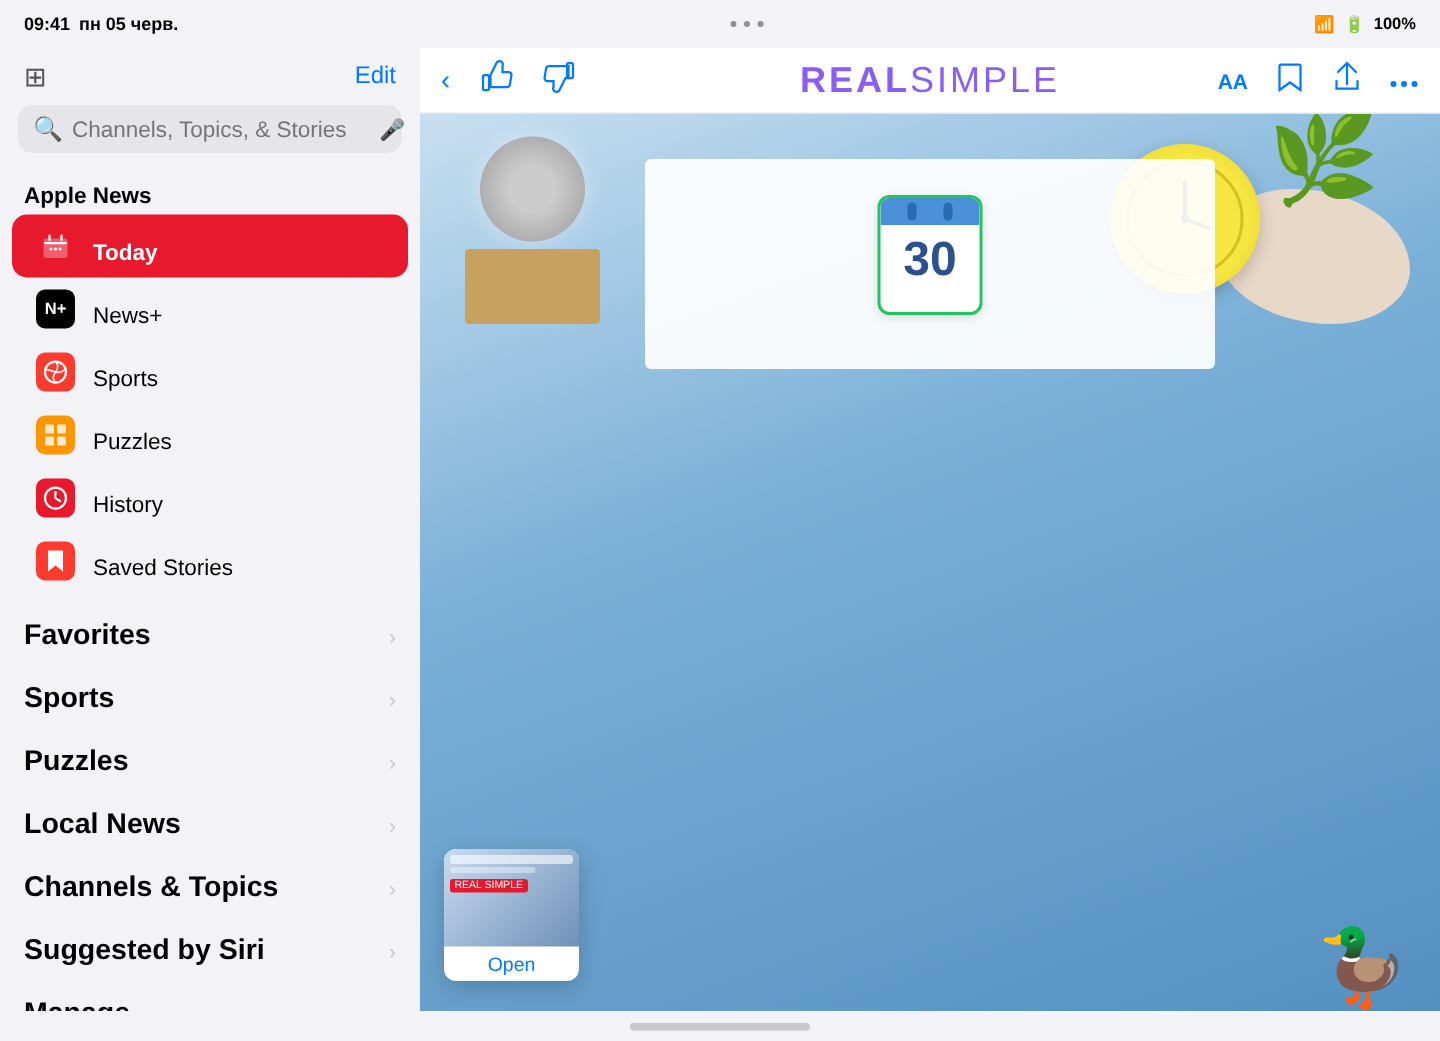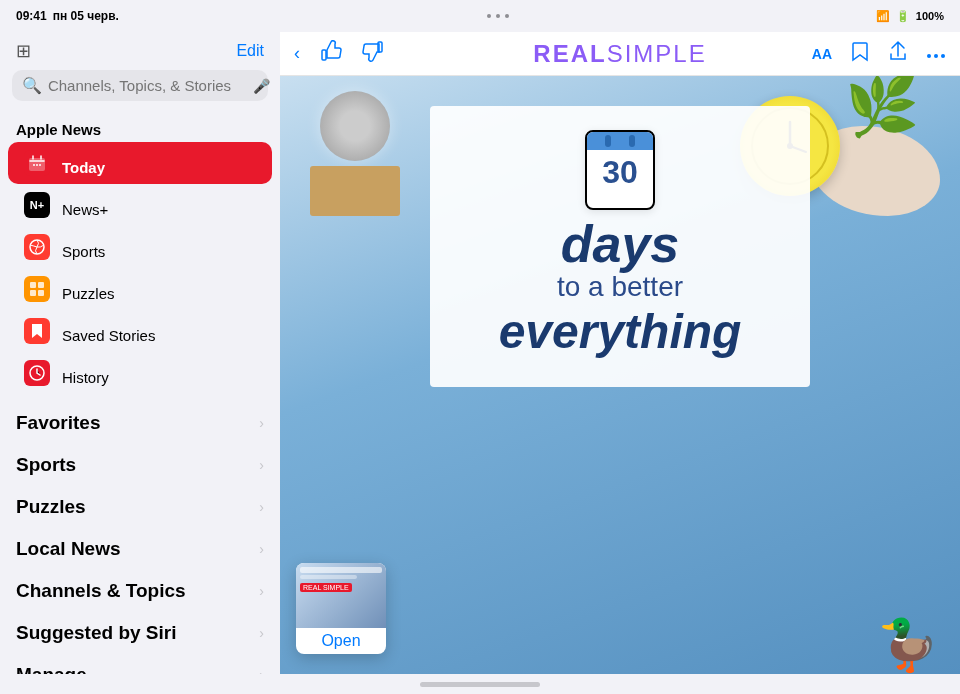--- a/index.html
+++ b/index.html
@@ -297,21 +297,21 @@
       display: flex;
       flex-direction: column;
       align-items: center;
     }
 
     .calendar-icon {
       width: 70px;
       height: 80px;
       background: #fff;
       border-radius: 8px;
-      border: 2px solid #000000;
+      border: 2px solid #22c55e;
       display: flex;
       flex-direction: column;
       align-items: center;
       overflow: hidden;
       box-shadow: 0 2px 8px rgba(0,0,0,0.1);
       margin-bottom: 8px;
     }
 
     .cal-top {
       width: 100%;
@@ -388,21 +388,21 @@
       justify-content: center;
       font-size: 10px;
       color: #fff;
     }
 
     .open-card-btn {
       width: 100%;
       background: none;
       border: none;
       padding: 4px 0;
-      font-size: 16px;
+      font-size: 13px;
       color: #007AFF;
       font-weight: 500;
       cursor: pointer;
       text-align: center;
     }
 
     
     .home-indicator {
       height: 20px;
       background: #f2f2f7;
@@ -504,36 +504,36 @@
           <rect x="2" y="2" width="6" height="6" rx="1" fill="white" opacity="0.8"></rect>
           <rect x="10" y="2" width="6" height="6" rx="1" fill="white" opacity="0.8"></rect>
           <rect x="2" y="10" width="6" height="6" rx="1" fill="white" opacity="0.8"></rect>
           <rect x="10" y="10" width="6" height="6" rx="1" fill="white" opacity="0.8"></rect>
         </svg>
       </div>
       <span class="nav-label">Puzzles</span>
     </div>
 
     <div class="nav-item">
-      <div class="nav-icon" style="background:#ff3b30;">
-        <svg width="14" height="18" viewBox="0 0 14 18" xmlns="http://www.w3.org/2000/svg">
-          <path d="M2 2h10v14l-5-4-5 4V2z" fill="white"></path>
-        </svg>
-      </div>
-      <span class="nav-label">Saved Stories</span>
-    </div>
-
-    <div class="nav-item">
       <div class="nav-icon" style="background:#e8192c;">
         <svg width="18" height="18" viewBox="0 0 18 18" xmlns="http://www.w3.org/2000/svg">
           <circle cx="9" cy="9" r="7" fill="none" stroke="white" stroke-width="1.5"></circle>
           <path d="M9 5v4l3 2" stroke="white" stroke-width="1.5" stroke-linecap="round"></path>
         </svg>
       </div>
       <span class="nav-label">History</span>
+    </div>
+
+    <div class="nav-item">
+      <div class="nav-icon" style="background:#ff3b30;">
+        <svg width="14" height="18" viewBox="0 0 14 18" xmlns="http://www.w3.org/2000/svg">
+          <path d="M2 2h10v14l-5-4-5 4V2z" fill="white"></path>
+        </svg>
+      </div>
+      <span class="nav-label">Saved Stories</span>
     </div>
 
     <div class="section-group">
 
       <div class="section-row">
         <span class="section-row-label">Favorites</span>
         <span class="chevron">›</span>
       </div>
 
       <div class="section-row">
@@ -639,25 +639,20 @@
         <div class="article-card">
 
           <div class="calendar-icon">
             <div class="cal-top">
               <div class="cal-ring cal-ring-left"></div>
               <div class="cal-ring cal-ring-right"></div>
             </div>
             <div class="cal-number">30</div>
           </div>
 
-          <div class="article-headline">
-            <div class="headline-days">days</div>
-            <div class="headline-sub">to a better</div>
-            <div class="headline-everything">everything</div>
-          </div>
         </div>
 
         <div class="open-card">
           <div class="open-card-img">
             <div style="width:100%; height:100%; background:linear-gradient(135deg,#c8dcf0,#7090b8); display:flex; flex-direction:column; justify-content:flex-start; padding:4px; gap:2px;">
               <div style="background:rgba(255,255,255,0.6); height:6px; border-radius:2px;"></div>
               <div style="background:rgba(255,255,255,0.4); height:4px; border-radius:2px; width:70%;"></div>
               <div style="background:#e8192c; color:white; font-size:7px; padding:1px 3px; border-radius:2px; width:fit-content; margin-top:2px;">REAL SIMPLE</div>
             </div>
           </div>

